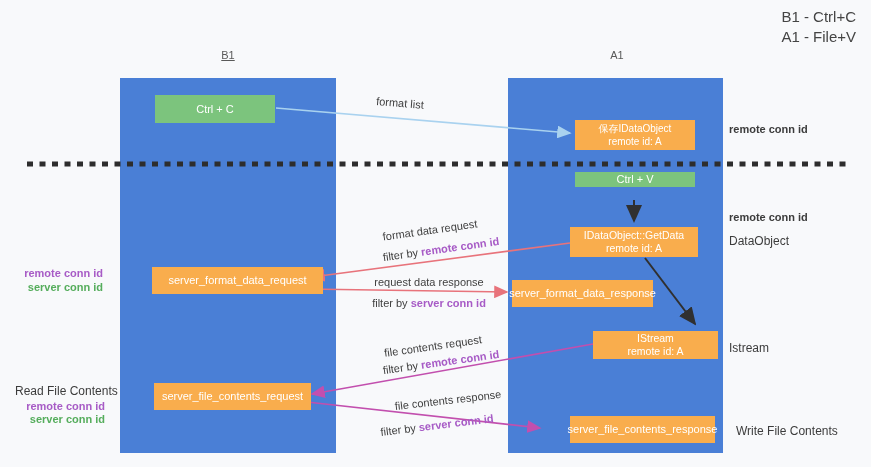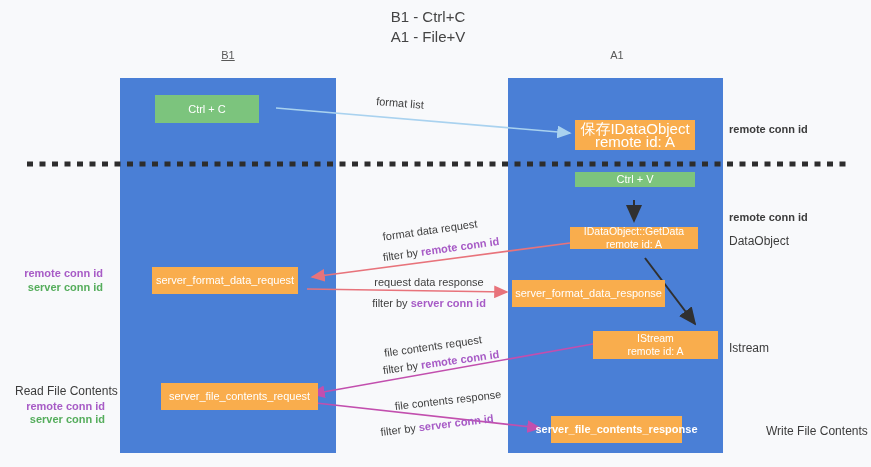--- a/index.html
+++ b/index.html
@@ -1,18 +1,18 @@
 <!DOCTYPE html>
 <html><head>
 <meta charset="utf-8">
 <style>
   html,body{margin:0;padding:0;}
   body{background:#eceef0;font-family:"Liberation Sans",sans-serif;}
   .canvas{position:relative;width:871px;height:467px;background:#f8f9fb;overflow:hidden;}
-  .title{position:absolute;left:0;top:7px;width:856px;text-align:center;
+  .title{position:absolute;left:0;top:7px;width:856px;text-align:right;
          font-size:15px;line-height:20px;color:#444;}
   .col-header{position:absolute;text-align:center;font-size:11px;line-height:13px;color:#595959;}
   .lane{position:absolute;top:78px;height:375px;background:#4a7fd6;}
   .arrows{position:absolute;left:0;top:0;}
   .node{position:absolute;display:flex;flex-direction:column;align-items:center;
         justify-content:center;color:#fff;font-size:11px;line-height:13px;text-align:center;}
   .green{background:#7cc47d;}
   .orange{background:#f9ad4d;}
   .alabel{position:absolute;font-size:11px;color:#3f3f3f;text-align:center;white-space:nowrap;}
   .purple{color:#a75bc6;font-weight:bold;}
@@ -66,56 +66,56 @@
 
     <line x1="570" y1="243" x2="312" y2="277" stroke="#e8737b" stroke-width="1.6" marker-end="url(#mred)"></line>
 
     <line x1="307" y1="289" x2="507" y2="292" stroke="#e8737b" stroke-width="1.6" marker-end="url(#mred)"></line>
 
     <line x1="593" y1="344" x2="312" y2="394" stroke="#c24fae" stroke-width="1.6" marker-end="url(#mmag)"></line>
 
     <line x1="307" y1="402" x2="540" y2="428" stroke="#c24fae" stroke-width="1.6" marker-end="url(#mmag)"></line>
   </svg>
 
-  <div class="node green" style="left:155px;top:95px;width:104px;height:28px;">
+  <div class="node green" style="left:155px;top:95px;width:120px;height:28px;">
     <div>Ctrl + C</div>
   </div>
 
-  <div class="node orange" style="left:575px;top:120px;width:120px;height:30px;font-size:15px;">
+  <div class="node orange" style="left:575px;top:120px;width:120px;height:30px;font-size:10px;">
     <div>保存IDataObject</div>
     <div>remote id: A</div>
   </div>
 
   <div class="node green" style="left:575px;top:172px;width:120px;height:15px;">
     <div>Ctrl + V</div>
   </div>
 
-  <div class="node orange" style="left:570px;top:227px;width:128px;height:22px;font-size:10.5px;">
+  <div class="node orange" style="left:570px;top:227px;width:128px;height:30px;font-size:10.5px;">
     <div>IDataObject::GetData</div>
     <div>remote id: A</div>
   </div>
 
-  <div class="node orange" style="left:152px;top:267px;width:146px;height:27px;">
+  <div class="node orange" style="left:152px;top:267px;width:171px;height:27px;">
     <div>server_format_data_request</div>
   </div>
 
-  <div class="node orange" style="left:512px;top:280px;width:153px;height:27px;">
+  <div class="node orange" style="left:512px;top:280px;width:141px;height:27px;">
     <div>server_format_data_response</div>
   </div>
 
   <div class="node orange" style="left:593px;top:331px;width:125px;height:28px;font-size:10.5px;">
     <div>IStream</div>
     <div>remote id: A</div>
   </div>
 
-  <div class="node orange" style="left:161px;top:383px;width:157px;height:27px;">
+  <div class="node orange" style="left:154px;top:383px;width:157px;height:27px;">
     <div>server_file_contents_request</div>
   </div>
 
-  <div class="node orange" style="left:551px;top:416px;width:131px;height:27px;font-weight:bold;">
+  <div class="node orange" style="left:570px;top:416px;width:145px;height:27px;">
     <div>server_file_contents_response</div>
   </div>
 
   <div class="alabel" style="left:335px;top:97px;width:130px;transform:rotate(4.5deg);">format list</div>
 
   <div class="alabel" style="left:365px;top:224px;width:130px;transform:rotate(-8deg);">format data request</div>
   <div class="alabel" style="left:361px;top:243px;width:160px;transform:rotate(-8deg);"><span>filter by </span><span class="purple">remote conn id</span></div>
 
   <div class="alabel" style="left:364px;top:276px;width:130px;">request data response</div>
   <div class="alabel" style="left:349px;top:297px;width:160px;"><span>filter by </span><span class="purple">server conn id</span></div>
@@ -123,21 +123,21 @@
   <div class="alabel" style="left:368px;top:340px;width:130px;transform:rotate(-8deg);">file contents request</div>
   <div class="alabel" style="left:361px;top:356px;width:160px;transform:rotate(-8deg);"><span>filter by </span><span class="purple">remote conn id</span></div>
 
   <div class="alabel" style="left:378px;top:394px;width:140px;transform:rotate(-6.5deg);">file contents response</div>
   <div class="alabel" style="left:357px;top:419px;width:160px;transform:rotate(-7deg);"><span>filter by </span><span class="purple">server conn id</span></div>
 
   <div class="side purple" style="left:729px;top:123px;font-size:11px;">remote conn id</div>
   <div class="side purple" style="left:729px;top:211px;font-size:11px;">remote conn id</div>
   <div class="side" style="left:729px;top:234px;">DataObject</div>
   <div class="side" style="left:729px;top:341px;">Istream</div>
-  <div class="side" style="left:736px;top:424px;margin-left:30px;">Write File Contents</div>
+  <div class="side" style="left:736px;top:424px;">Write File Contents</div>
 
   <div class="sideblock" style="left:8px;top:266px;width:95px;">
     <div class="purple">remote conn id</div>
     <div class="greent">server conn id</div>
   </div>
   <div class="side" style="left:15px;top:384px;width:100px;text-align:right;">Read File Contents</div>
   <div class="sideblock" style="left:8px;top:400px;width:97px;line-height:13px;">
     <div class="purple">remote conn id</div>
     <div class="greent">server conn id</div>
   </div>

